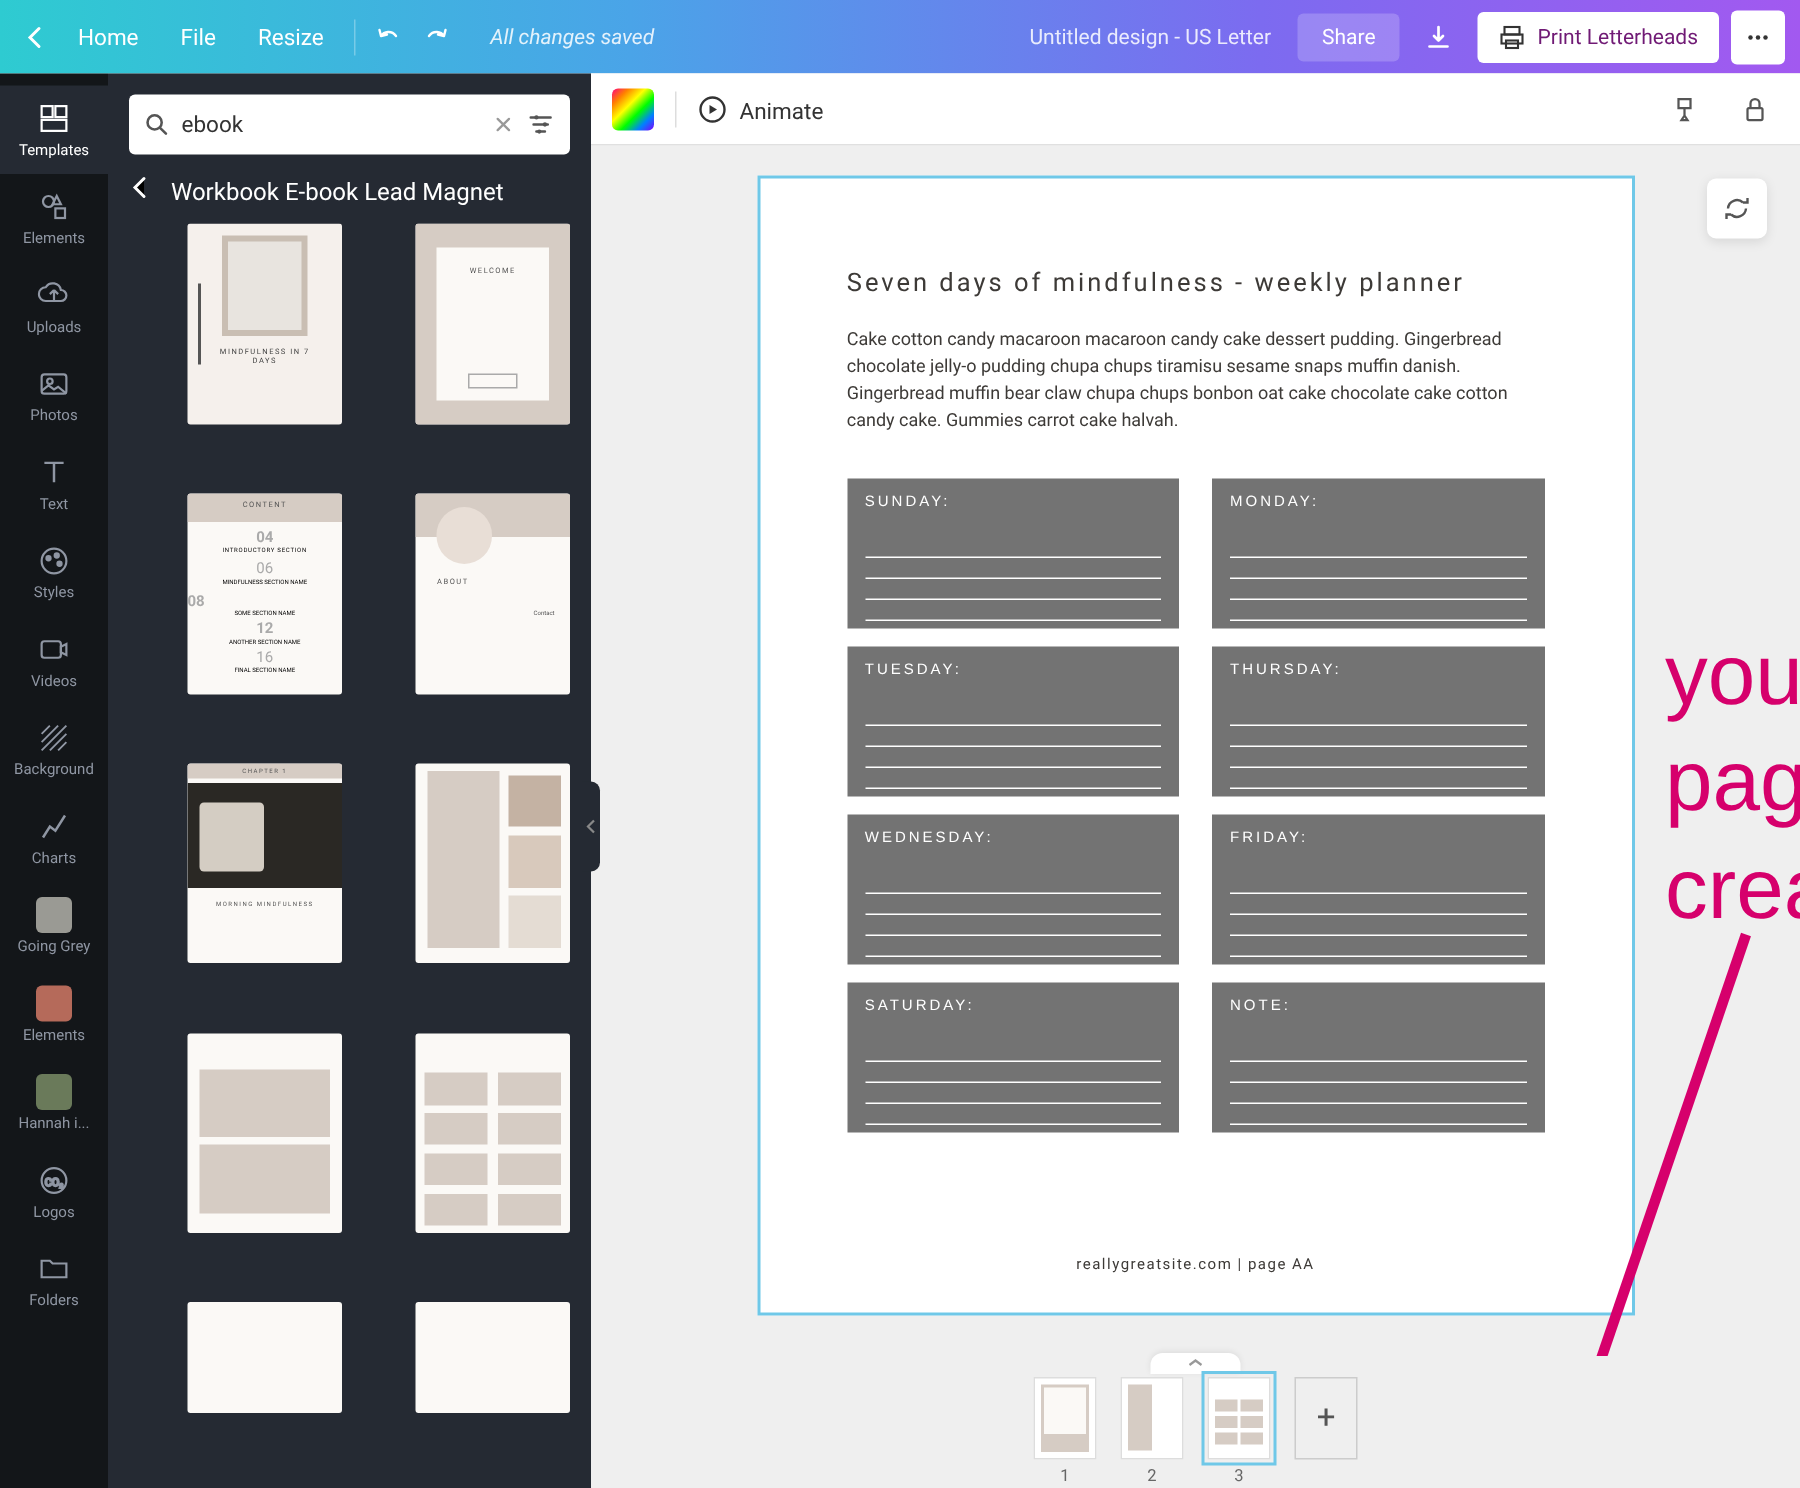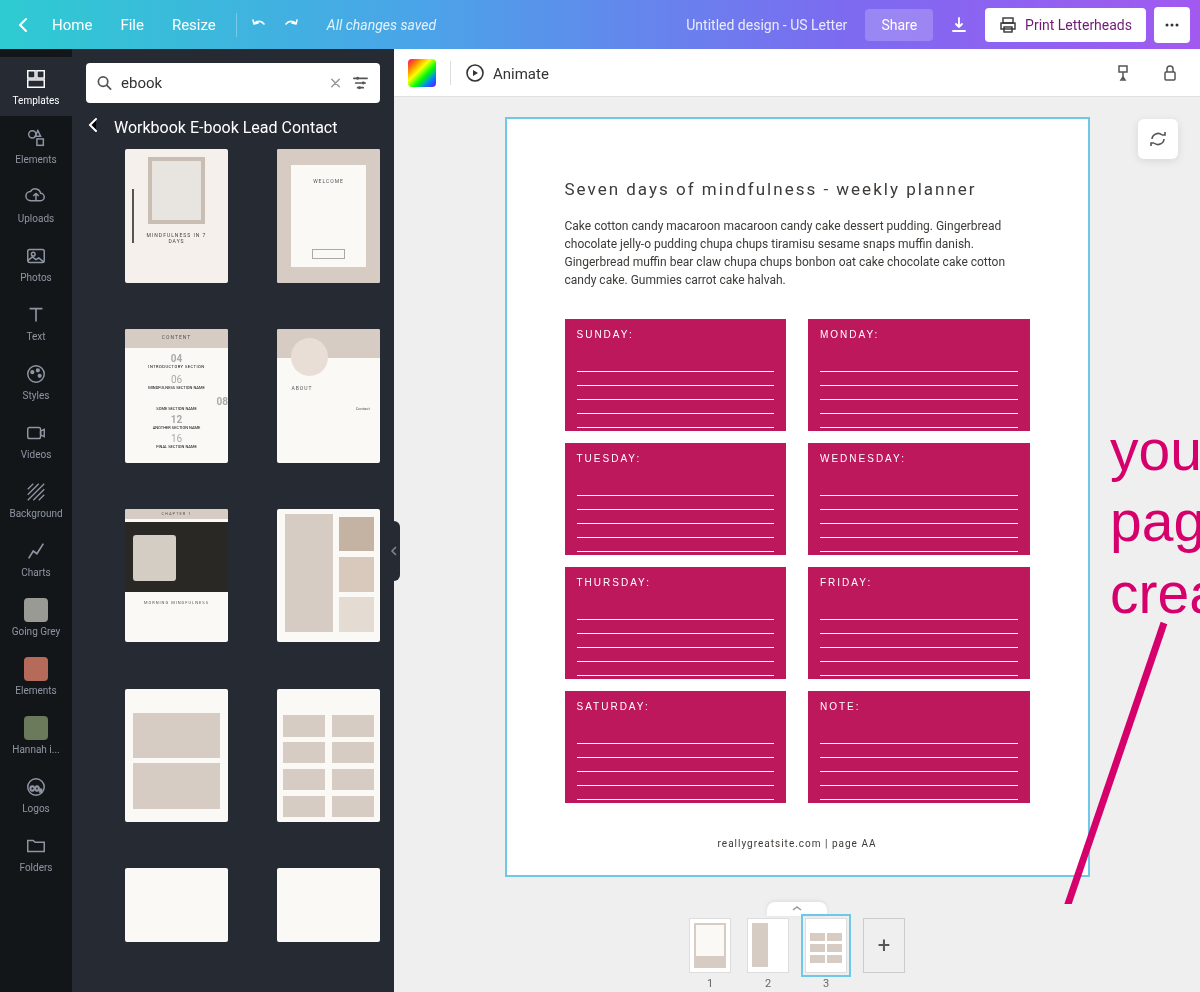--- a/index.html
+++ b/index.html
@@ -45,21 +45,21 @@
 .ct-div { width:1px; height:24px; background:#ddd; }
 .animate-btn { display:flex; align-items:flex-end; gap:8px; font-size:15px; color:#333; cursor:pointer; }
 .ct-spacer { flex:1; }
 .ct-icon { width:32px; height:32px; display:flex; align-items:center; justify-content:center; cursor:pointer; color:#555; }
 
 .canvas-viewport { flex:1; display:flex; align-items:flex-start; justify-content:center; padding:20px 0 0; overflow:hidden; position:relative; }
 .page { width:585px; height:760px; background:white; border:2px solid #6fc8e8; position:relative; padding:60px 58px 40px; font-family: Georgia, serif; color:#3d3a37; }
 .page-title { font-size:17px; letter-spacing:2px; margin-bottom:18px; }
 .page-body { font-size:12px; line-height:1.5; margin-bottom:30px; }
 .days-grid { display:grid; grid-template-columns:1fr 1fr; gap:12px 22px; }
-.day-box { background:#be185d; height:112px; padding:10px 12px; }
+.day-box { background:#737373; height:100px; padding:10px 12px; }
 .day-label { color:white; font-size:10px; letter-spacing:2px; font-family:-apple-system,sans-serif; }
 .day-lines { margin-top:18px; }
 .day-line { border-bottom:1px solid white; height:14px; }
 .page-footer { position:absolute; bottom:26px; left:0; right:0; text-align:center; font-size:10px; letter-spacing:1px; }
 
 .collapse-handle { position:absolute; left:-6px; top:50%; width:12px; height:60px; background:#252a33; border-radius:0 6px 6px 0; display:flex; align-items:center; justify-content:center; color:#888; cursor:pointer; }
 .refresh-fab { position:absolute; top:22px; right:22px; width:40px; height:40px; background:white; border-radius:6px; box-shadow:0 2px 8px rgba(0,0,0,.1); display:flex; align-items:center; justify-content:center; cursor:pointer; color:#555; }
 .expand-tab { position:absolute; bottom:76px; left:50%; transform:translateX(-50%); width:60px; height:14px; background:white; border-radius:8px 8px 0 0; box-shadow:0 -1px 4px rgba(0,0,0,.08); display:flex; align-items:center; justify-content:center; cursor:pointer; color:#888; }
 
 .page-strip { height:88px; display:flex; align-items:center; justify-content:center; gap:16px; padding-bottom:6px; }
@@ -257,21 +257,21 @@
             <circle cx="9" cy="15" r="1.5" fill="#555"></circle>
           </svg>
       </div>
     </div>
     <div class="crumb-row">
       <div class="crumb-back">
         <svg width="16" height="16" viewBox="0 0 16 16">
             <path d="M10 2L4 8l6 6" stroke="white" stroke-width="2" stroke-linecap="round"></path>
           </svg>
       </div>
-      <div class="crumb-text">Workbook E-book Lead Contact</div>
+      <div class="crumb-text">Workbook E-book Lead Magnet</div>
     </div>
     <div class="tpl-grid">
 
       <div class="tpl-thumb">
         <div class="thc" style="top:6%;left:22%;width:56%;height:50%;background:#c9beb3"></div>
         <div class="thc" style="top:9%;left:26%;width:48%;height:44%;background:#e8e4df"></div>
         <div class="thc" style="top:62%;left:20%;right:20%;text-align:center;font-size:5px;letter-spacing:1px;color:#444">MINDFULNESS IN 7 DAYS</div>
         <div class="thc" style="top:30%;left:7%;width:2px;height:40%;background:#555"></div>
       </div>
 
@@ -282,21 +282,21 @@
         <div class="thc" style="bottom:18%;left:34%;width:32%;height:7%;border:1px solid #aaa"></div>
       </div>
 
       <div class="tpl-thumb" style="background:#fbf9f6">
         <div class="thc" style="top:0;left:0;right:0;height:14%;background:#d6ccc4"></div>
         <div class="thc" style="top:4%;left:0;right:0;text-align:center;font-size:5px;letter-spacing:1px;color:#555">CONTENT</div>
         <div class="thc" style="top:18%;left:0;right:0;text-align:center;font-size:10px;color:#aaa;font-weight:bold">04</div>
         <div class="thc" style="top:26%;left:0;right:0;text-align:center;font-size:4px;letter-spacing:.5px">INTRODUCTORY SECTION</div>
         <div class="thc" style="top:34%;left:0;right:0;text-align:center;font-size:10px;color:#aaa;font-weight:normal">06</div>
         <div class="thc" style="top:42%;left:0;right:0;text-align:center;font-size:4px">MINDFULNESS SECTION NAME</div>
-        <div class="thc" style="top:50%;left:0;right:0;text-align:right;font-size:10px;color:#aaa;font-weight:bold">08</div>
+        <div class="thc" style="top:50%;left:0;right:0;text-align:left;font-size:10px;color:#aaa;font-weight:bold">08</div>
         <div class="thc" style="top:58%;left:0;right:0;text-align:center;font-size:4px">SOME SECTION NAME</div>
         <div class="thc" style="top:64%;left:0;right:0;text-align:center;font-size:10px;color:#aaa;font-weight:bold">12</div>
         <div class="thc" style="top:72%;left:0;right:0;text-align:center;font-size:4px">ANOTHER SECTION NAME</div>
         <div class="thc" style="top:78%;left:0;right:0;text-align:center;font-size:10px;color:#aaa;font-weight:normal">16</div>
         <div class="thc" style="top:86%;left:0;right:0;text-align:center;font-size:4px">FINAL SECTION NAME</div>
       </div>
 
       <div class="tpl-thumb" style="background:#fbf9f6">
         <div class="thc" style="top:0;left:0;right:0;height:22%;background:#d6ccc4"></div>
         <div class="thc" style="top:7%;left:14%;width:36%;height:28%;border-radius:50%;background:#e8ded6"></div>
@@ -404,31 +404,31 @@
               <div class="day-label">TUESDAY:</div>
               <div class="day-lines">
                 <div class="day-line"></div>
                 <div class="day-line"></div>
                 <div class="day-line"></div>
                 <div class="day-line"></div>
                 <div class="day-line"></div>
               </div>
             </div>
             <div class="day-box">
+              <div class="day-label">THURSDAY:</div>
+              <div class="day-lines">
+                <div class="day-line"></div>
+                <div class="day-line"></div>
+                <div class="day-line"></div>
+                <div class="day-line"></div>
+                <div class="day-line"></div>
+              </div>
+            </div>
+            <div class="day-box">
               <div class="day-label">WEDNESDAY:</div>
-              <div class="day-lines">
-                <div class="day-line"></div>
-                <div class="day-line"></div>
-                <div class="day-line"></div>
-                <div class="day-line"></div>
-                <div class="day-line"></div>
-              </div>
-            </div>
-            <div class="day-box">
-              <div class="day-label">THURSDAY:</div>
               <div class="day-lines">
                 <div class="day-line"></div>
                 <div class="day-line"></div>
                 <div class="day-line"></div>
                 <div class="day-line"></div>
                 <div class="day-line"></div>
               </div>
             </div>
             <div class="day-box">
               <div class="day-label">FRIDAY:</div>

